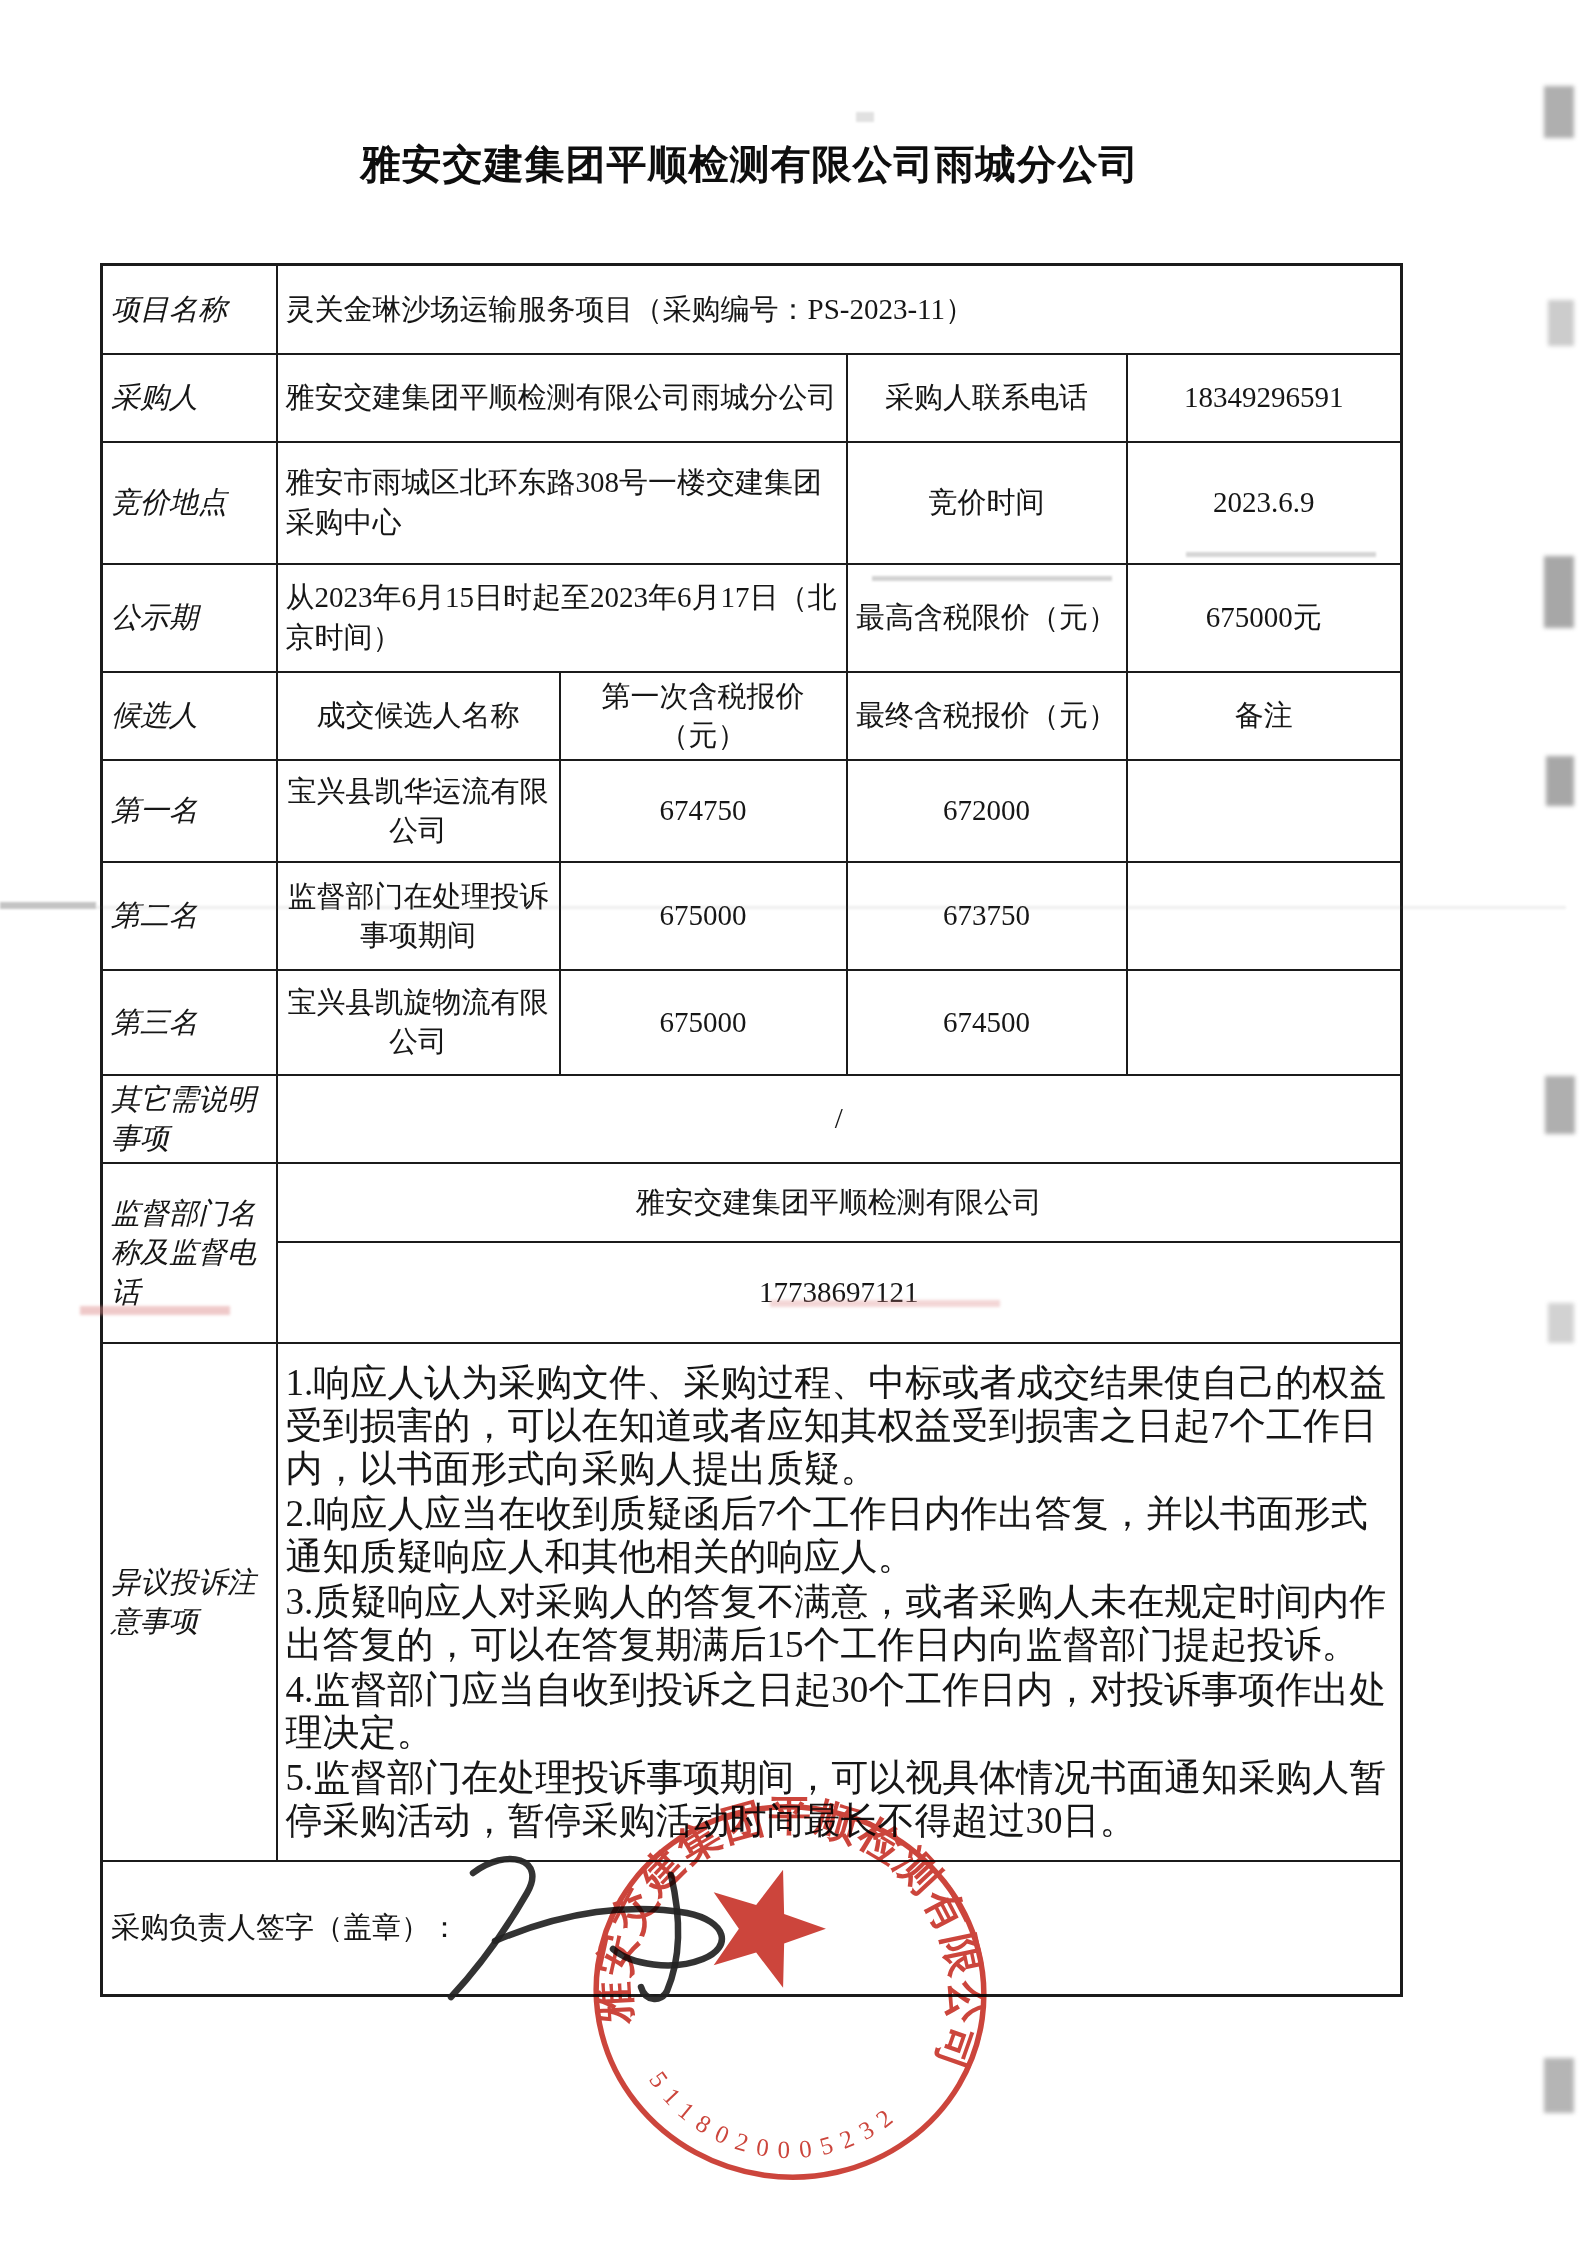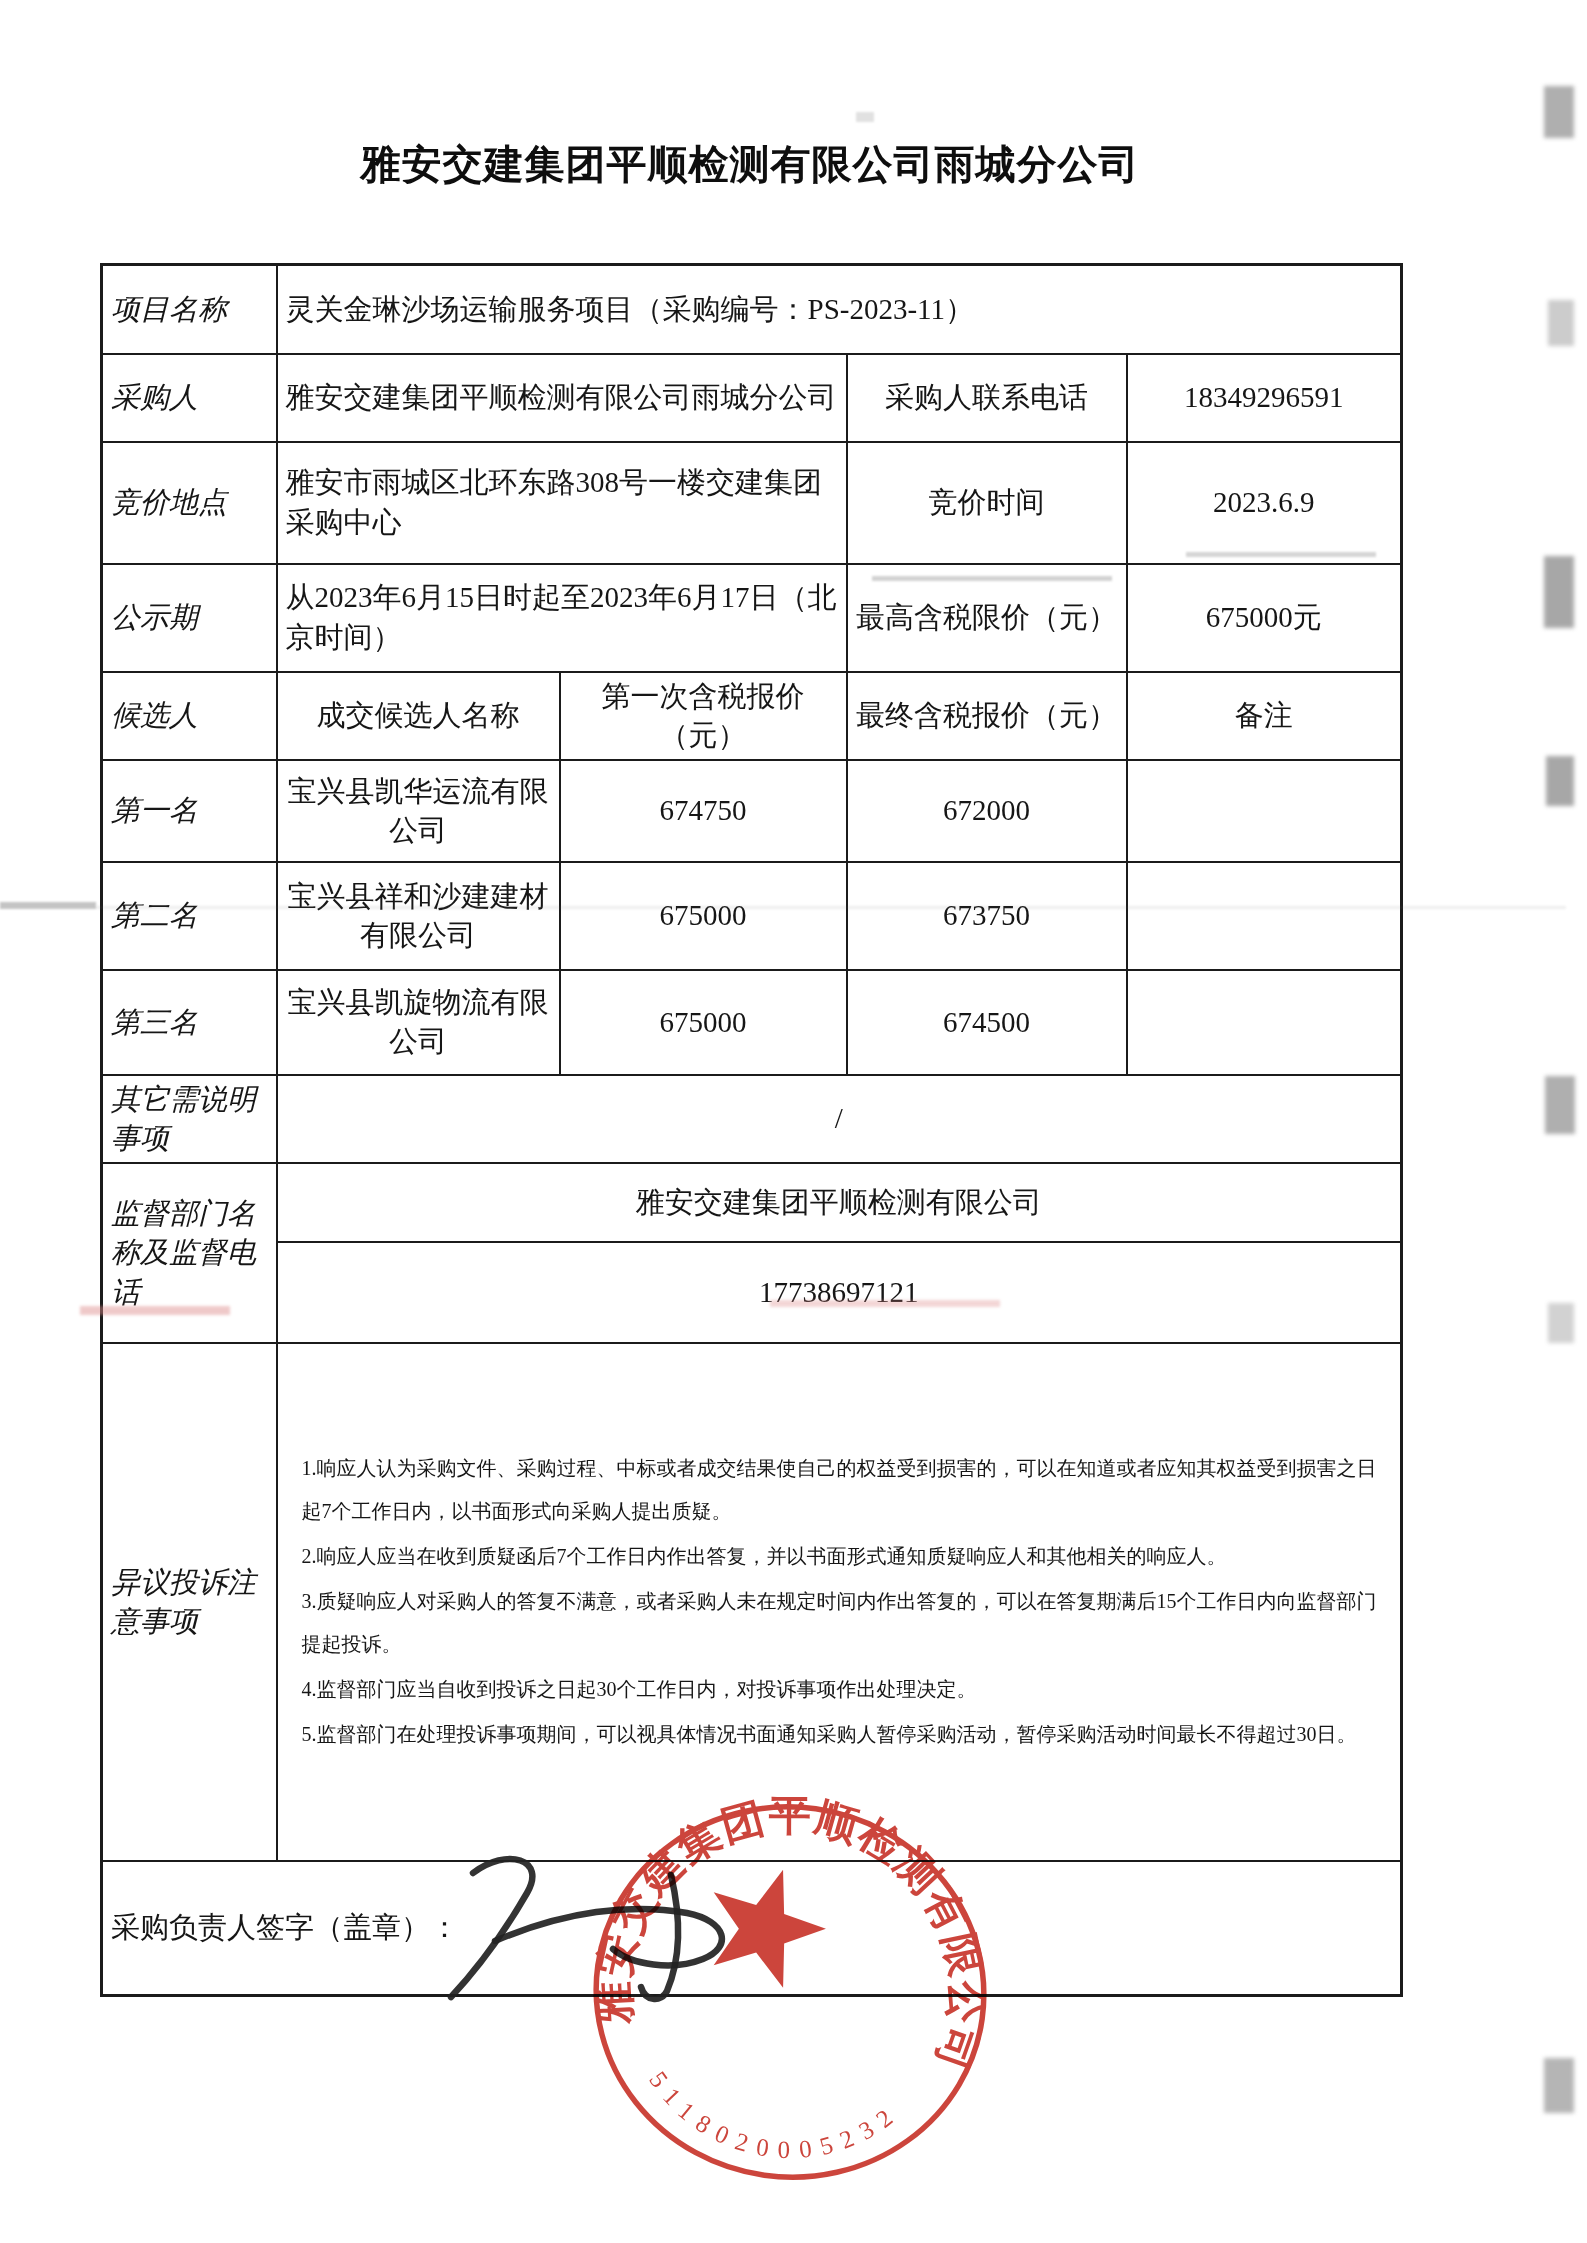--- a/index.html
+++ b/index.html
@@ -33,21 +33,21 @@
     padding:4px 8px;
     overflow:hidden;
     word-break:break-all;
   }
   td.lbl{font-size:30px;text-align:left;padding:4px 20px 4px 22px;font-style:italic;}
   td.ctr{text-align:center;}
   td.vleft{text-align:left;padding-left:12px;}
   td.hdr{text-align:center;font-size:27px;padding:4px 2px;}
   td.name{text-align:center;padding:4px 10px;}
   td.objection-cell{vertical-align:middle;padding:10px 12px;}
-  .objection-cell p{margin:0 0 2px 16px;font-size:20px;line-height:43px;text-align:left;}
+  .objection-cell p{margin:0 0 2px 0;font-size:37px;line-height:43px;text-align:left;}
   td.sig{font-size:30px;text-align:left;padding-left:12px;}
   
   .signature{
     position:absolute;left:435px;top:1845px;width:330px;height:160px;
     z-index:3;pointer-events:none;
   }
   .signature path{stroke:#222;stroke-width:6.5;fill:none;stroke-linecap:round;opacity:.92;}
   
   .stamp{
     position:absolute;left:575px;top:1795px;width:430px;height:400px;
@@ -116,21 +116,21 @@
       </tr>
       <tr style="height:102px">
         <td class="lbl">第一名</td>
         <td class="name">宝兴县凯华运流有限公司</td>
         <td class="ctr">674750</td>
         <td class="ctr">672000</td>
         <td class="ctr"></td>
       </tr>
       <tr style="height:108px">
         <td class="lbl">第二名</td>
-        <td class="name">宝兴县祥和沙建建材有限公司</td>
+        <td class="name">监督部门在处理投诉事项期间</td>
         <td class="ctr">675000</td>
         <td class="ctr">673750</td>
         <td class="ctr"></td>
       </tr>
       <tr style="height:105px">
         <td class="lbl">第三名</td>
         <td class="name">宝兴县凯旋物流有限公司</td>
         <td class="ctr">675000</td>
         <td class="ctr">674500</td>
         <td class="ctr"></td>

